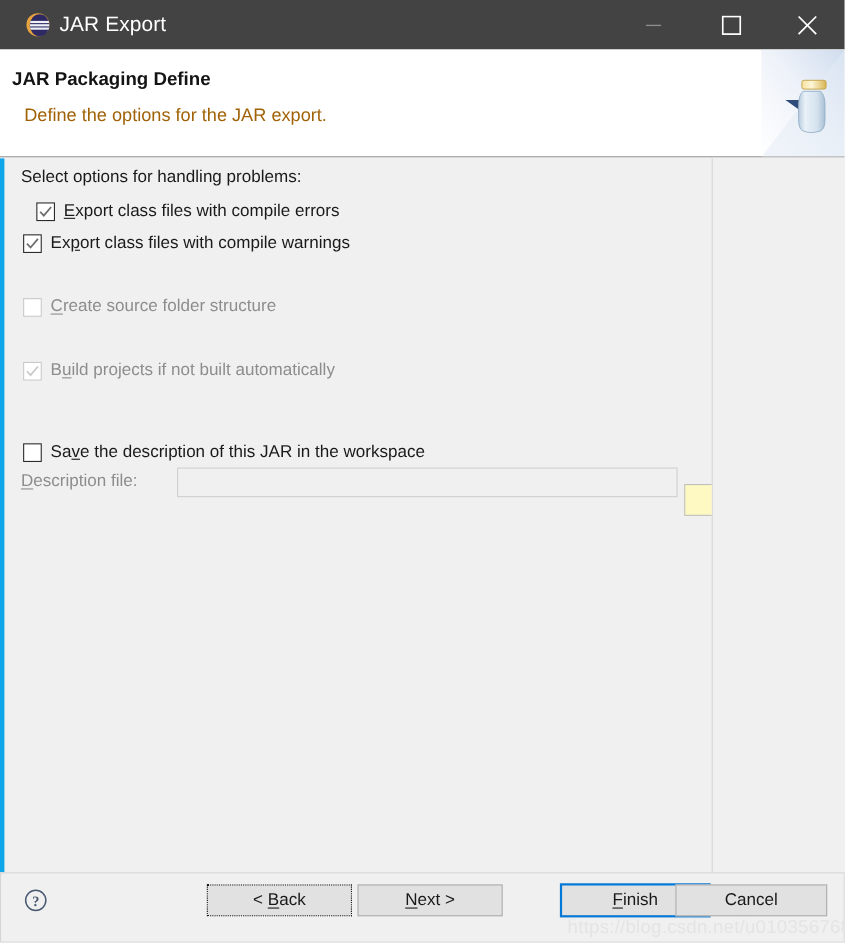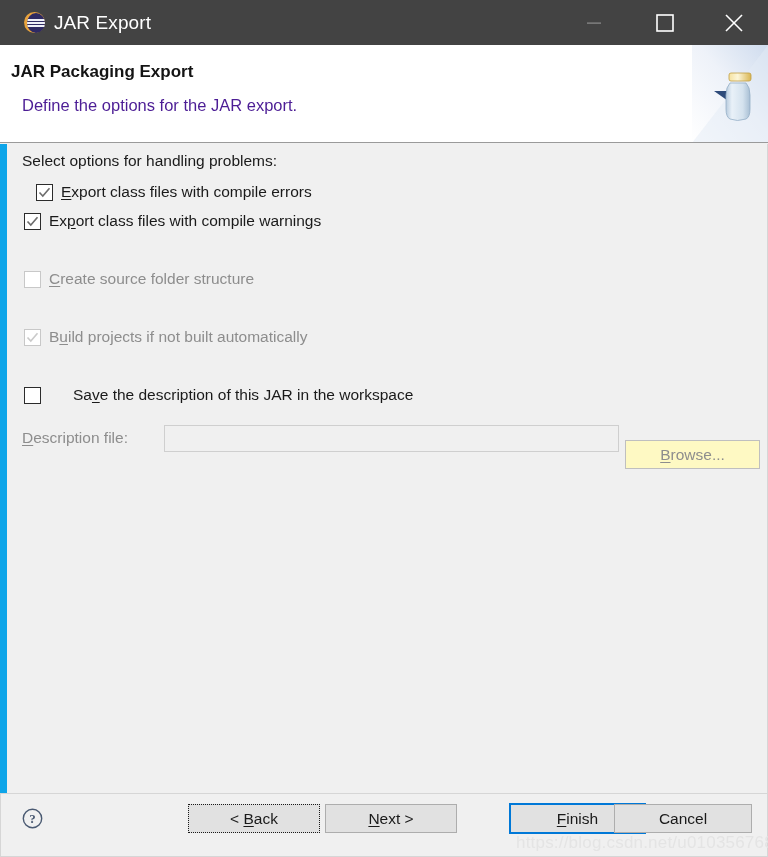--- a/index.html
+++ b/index.html
@@ -118,40 +118,40 @@
     font-size: 17px;
     font-weight: bold;
     color: #141414;
     white-space: nowrap;
   }
   .header-desc {
     position: absolute;
     left: 22px;
     top: 51px;
     font-size: 16.5px;
-    color: #4c1d95;
+    color: #a16207;
     white-space: nowrap;
   }
   .header-graphic {
     position: absolute;
     right: 0;
     top: 0;
     width: 76px;
     height: 98px;
   }
 
   
   .content {
     position: absolute;
     left: 0; top: 144px;
-    width: 768px;
+    width: 648px;
     height: 649px;
     background: #f0f0f0;
     box-sizing: border-box;
-    border-left: 7px solid #0ea5e9;
+    border-left: 4px solid #0ea5e9;
     border-right: 1px solid #d6d6d6;
     overflow: hidden;
   }
 
   .group-label {
     position: absolute;
     left: 15px;
     top: 8px;
     font-size: 15.5px;
     color: #1a1a1a;
@@ -163,21 +163,21 @@
     left: 17px;
     display: flex;
     align-items: center;
     height: 22px;
     white-space: nowrap;
   }
   .cb-row.r1 { top: 37px; padding-left: 12px; }
   .cb-row.r2 { top: 66px; }
   .cb-row.r3 { top: 124px; }
   .cb-row.r4 { top: 182px; }
-  .cb-row.r5 { top: 240px; gap: 24px; }
+  .cb-row.r5 { top: 256px; }
 
   .checkbox {
     position: relative;
     width: 17px;
     height: 17px;
     box-sizing: border-box;
     border: 1px solid #2b2b2b;
     background: #ffffff;
     flex: 0 0 auto;
     margin-right: 8px;
@@ -325,21 +325,21 @@
       <div class="win-btn close">
         <svg width="20" height="20" viewBox="0 0 20 20" aria-hidden="true">
           <line x1="2" y1="2" x2="18" y2="18" stroke="#ffffff" stroke-width="1.6"></line>
           <line x1="18" y1="2" x2="2" y2="18" stroke="#ffffff" stroke-width="1.6"></line>
         </svg>
       </div>
     </div>
   </div>
 
   <div class="header">
-    <div class="header-title">JAR Packaging Export</div>
+    <div class="header-title">JAR Packaging Define</div>
     <div class="header-desc">Define the options for the JAR export.</div>
     <svg class="header-graphic" viewBox="0 0 76 98">
       <defs>
         <linearGradient id="bgGrad" x1="0" y1="1" x2="1" y2="0">
           <stop offset="0" stop-color="#ffffff"></stop>
           <stop offset="0.55" stop-color="#eef2f9"></stop>
           <stop offset="1" stop-color="#cfdcee"></stop>
         </linearGradient>
         <linearGradient id="glassGrad" x1="0" y1="0" x2="1" y2="0">
           <stop offset="0" stop-color="#b8cbde"></stop>

